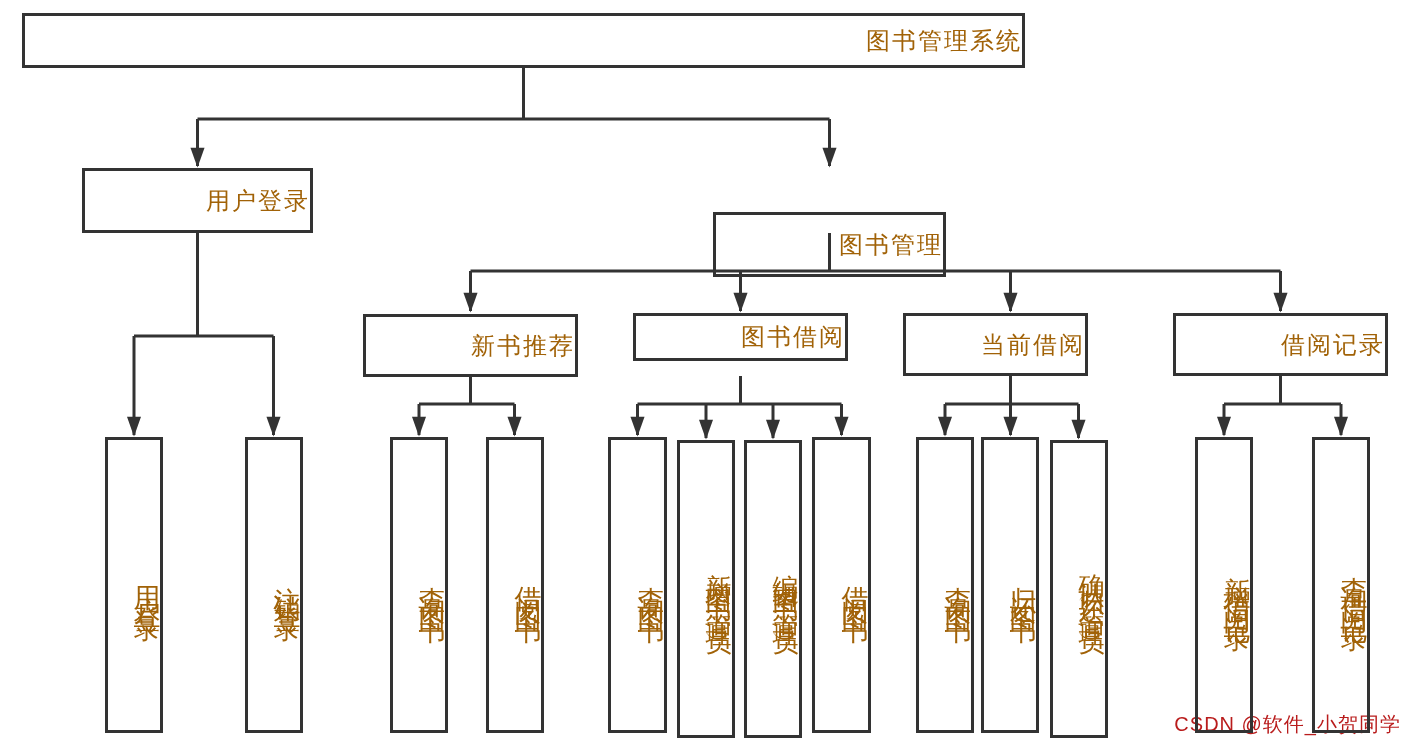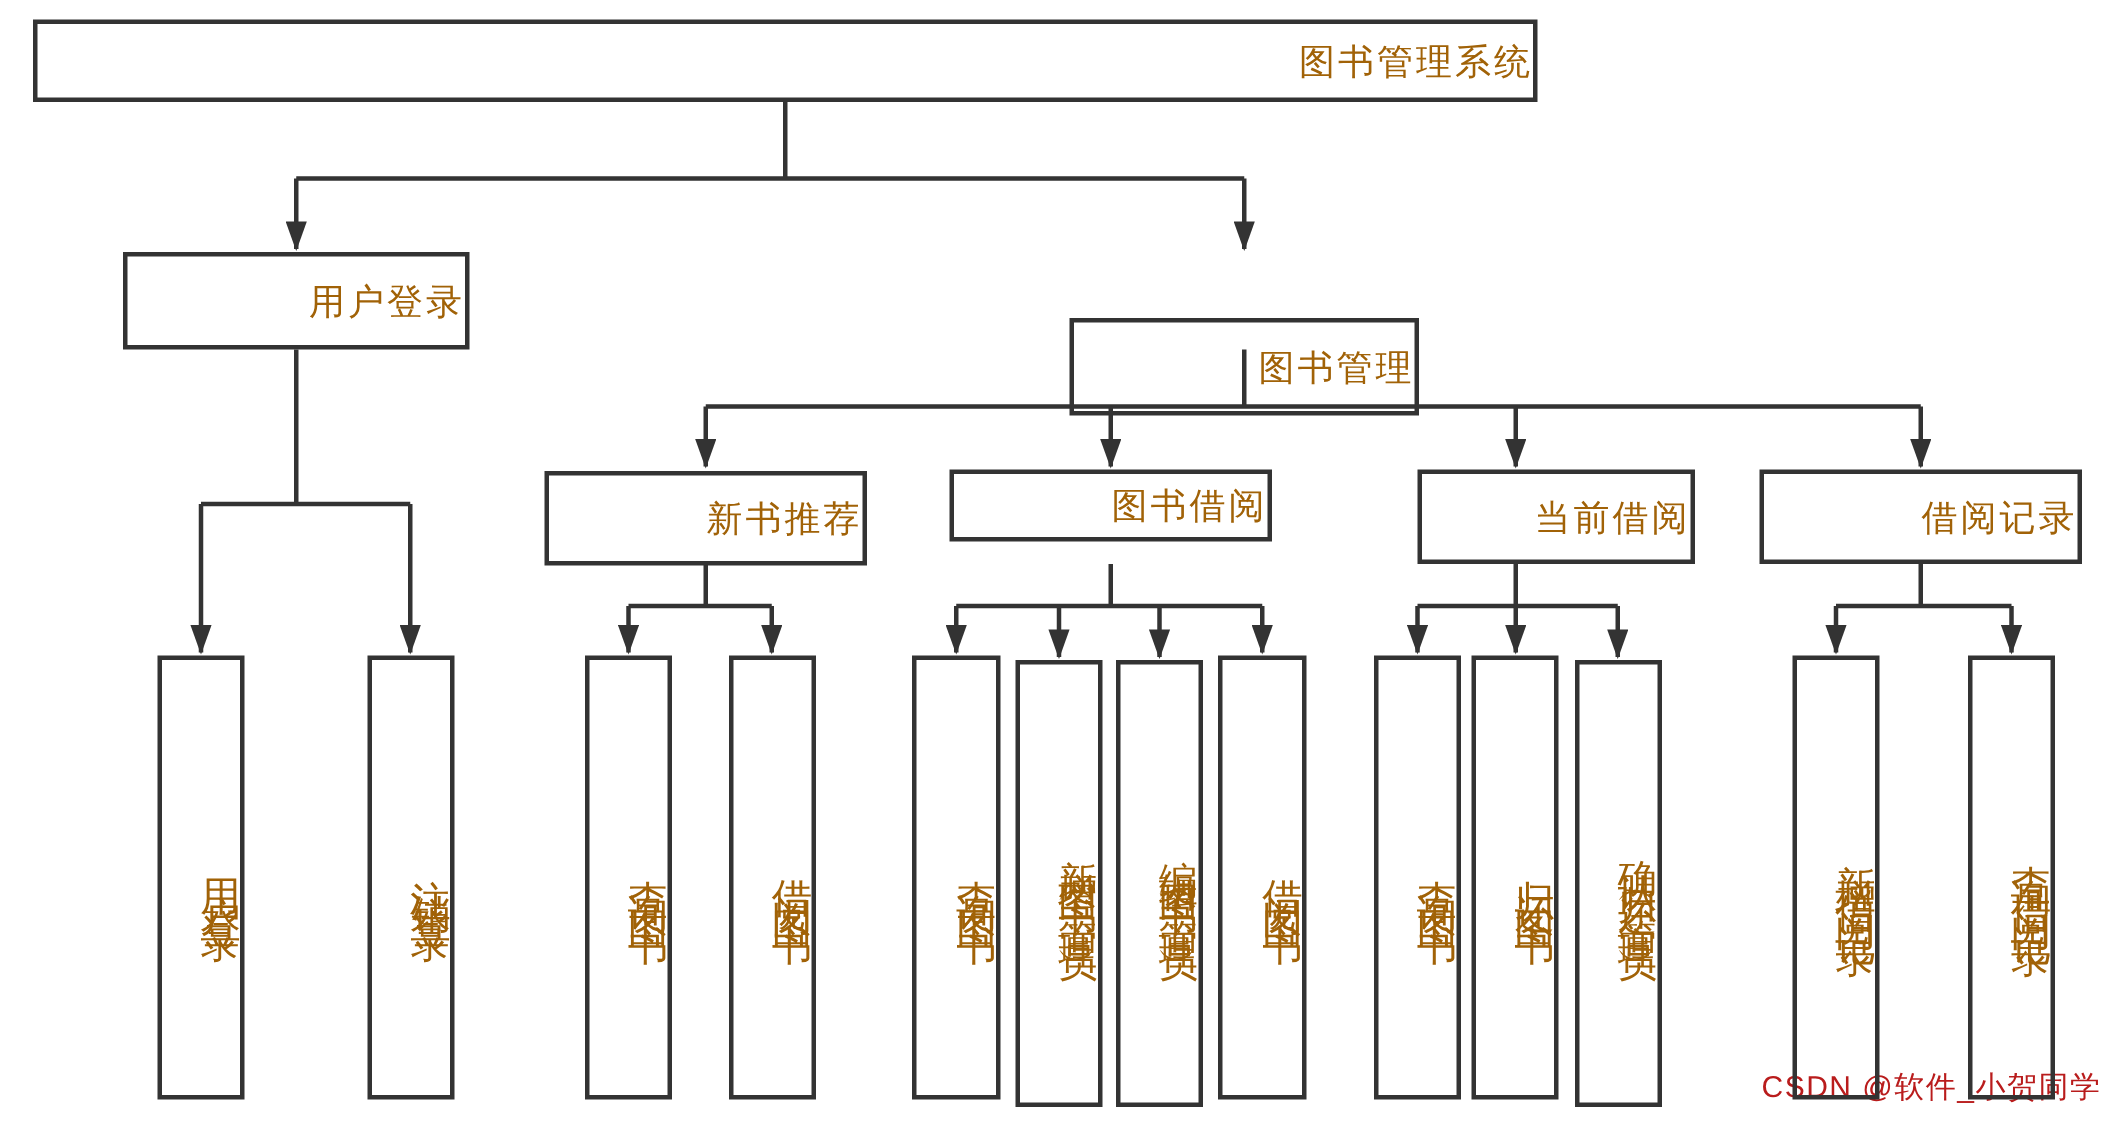--- a/index.html
+++ b/index.html
@@ -54,21 +54,21 @@
   .v-label.tight {
     font-size: 26px;
     letter-spacing: 8px;
   }
   
   .n-root  { left: 22px;   top: 13px;  width: 1003px; height: 55px; }
   .n-l2a   { left: 82px;   top: 168px; width: 231px;  height: 65px; }
   .n-l2b   { left: 713px;  top: 168px; width: 233px;  height: 65px; margin-top: 44px; }
   .n-l3a   { left: 363px;  top: 314px; width: 215px;  height: 63px; }
   .n-l3b   { left: 633px;  top: 313px; width: 215px;  height: 48px; }
-  .n-l3c   { left: 903px;  top: 313px; width: 185px;  height: 63px; margin-left: 42px; }
+  .n-l3c   { left: 903px;  top: 313px; width: 185px;  height: 63px; }
   .n-l3d   { left: 1173px; top: 313px; width: 215px;  height: 63px; }
   .leaf    { top: 437px; width: 58px; height: 296px; }
   .leaf.lo { top: 440px; height: 298px; }
   .lf1  { left: 105px;  }
   .lf2  { left: 245px;  }
   .lf3  { left: 390px;  }
   .lf4  { left: 486px;  }
   .lf5  { left: 608px;  width: 59px; }
   .lf6  { left: 677px;  }
   .lf7  { left: 744px;  }

